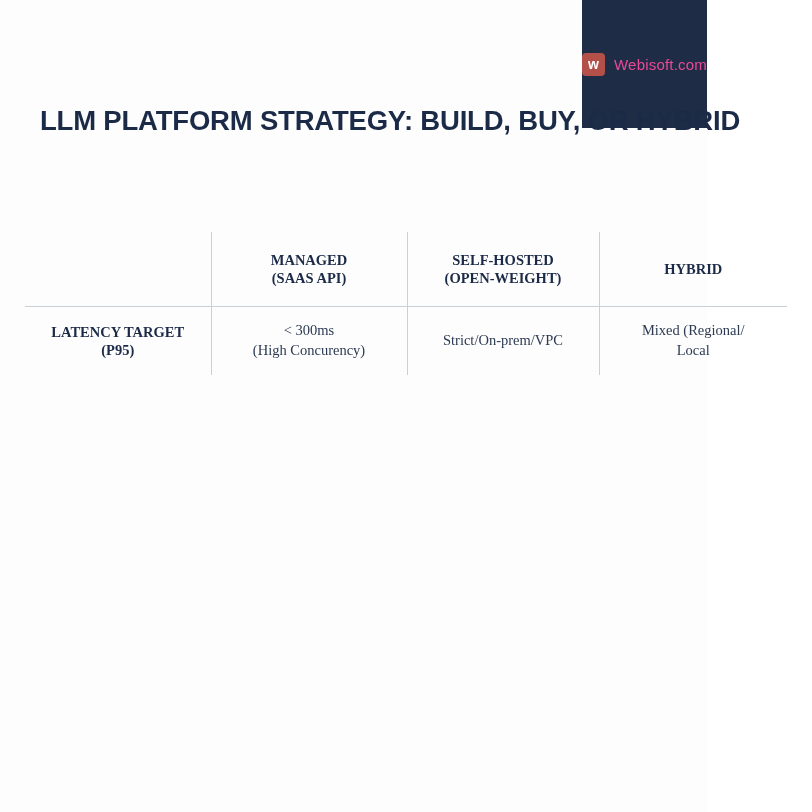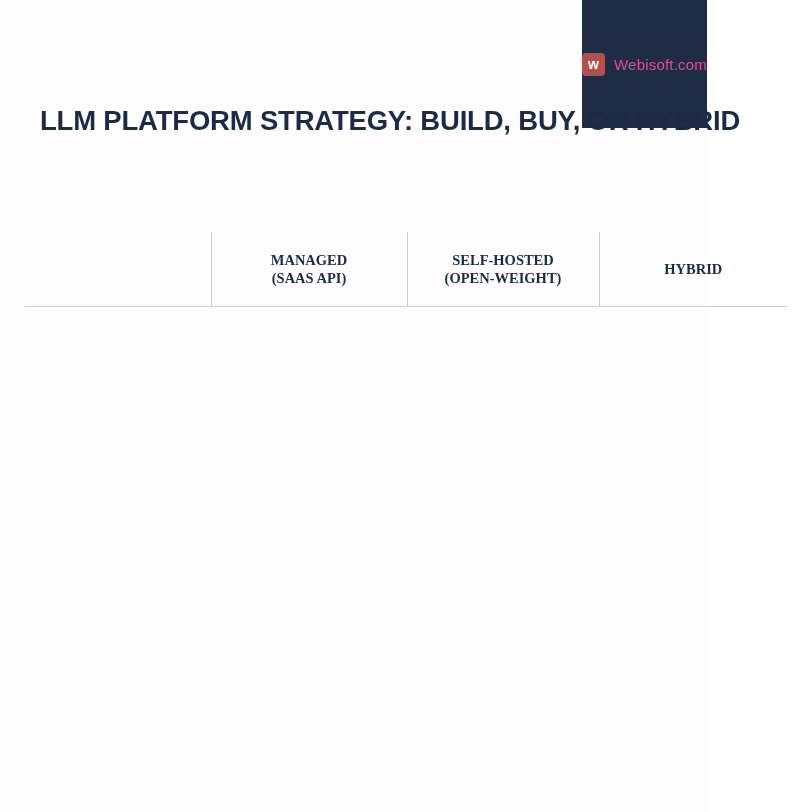--- a/index.html
+++ b/index.html
@@ -152,20 +152,38 @@
               <span class="cell-line">(OPEN-WEIGHT)</span>
             </th>
             <th class="col-sep">
               <span class="cell-line">HYBRID</span>
               <span class="cell-line"></span>
             </th>
           </tr>
         </thead>
         <tbody>
 
+          <tr class="body-row">
+            <td class="rowhdr">
+              <span class="cell-line">LATENCY TARGET</span>
+              <span class="cell-line">(P95)</span>
+            </td>
+            <td class="col-sep">
+              <span class="cell-line">&lt; 300ms</span>
+              <span class="cell-line">(High Concurency)</span>
+            </td>
+            <td class="col-sep">
+              <span class="cell-line">Strict/On-prem/VPC</span>
+              <span class="cell-line"></span>
+            </td>
+            <td class="col-sep">
+              <span class="cell-line">Mixed (Regional/</span>
+              <span class="cell-line">Local</span>
+            </td>
+          </tr>
 
 
         </tbody>
       </table>
     </div>
 
   </div>
 
   <div class="footer">
     <div class="brand">

